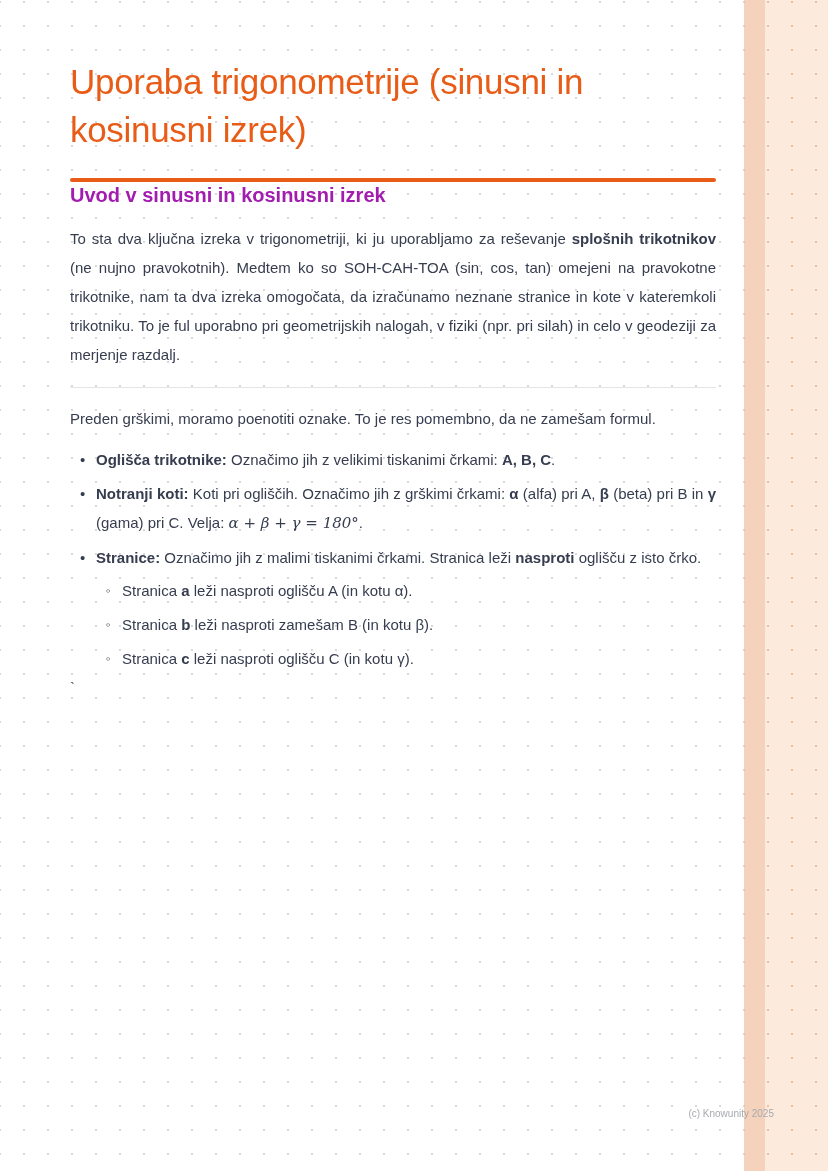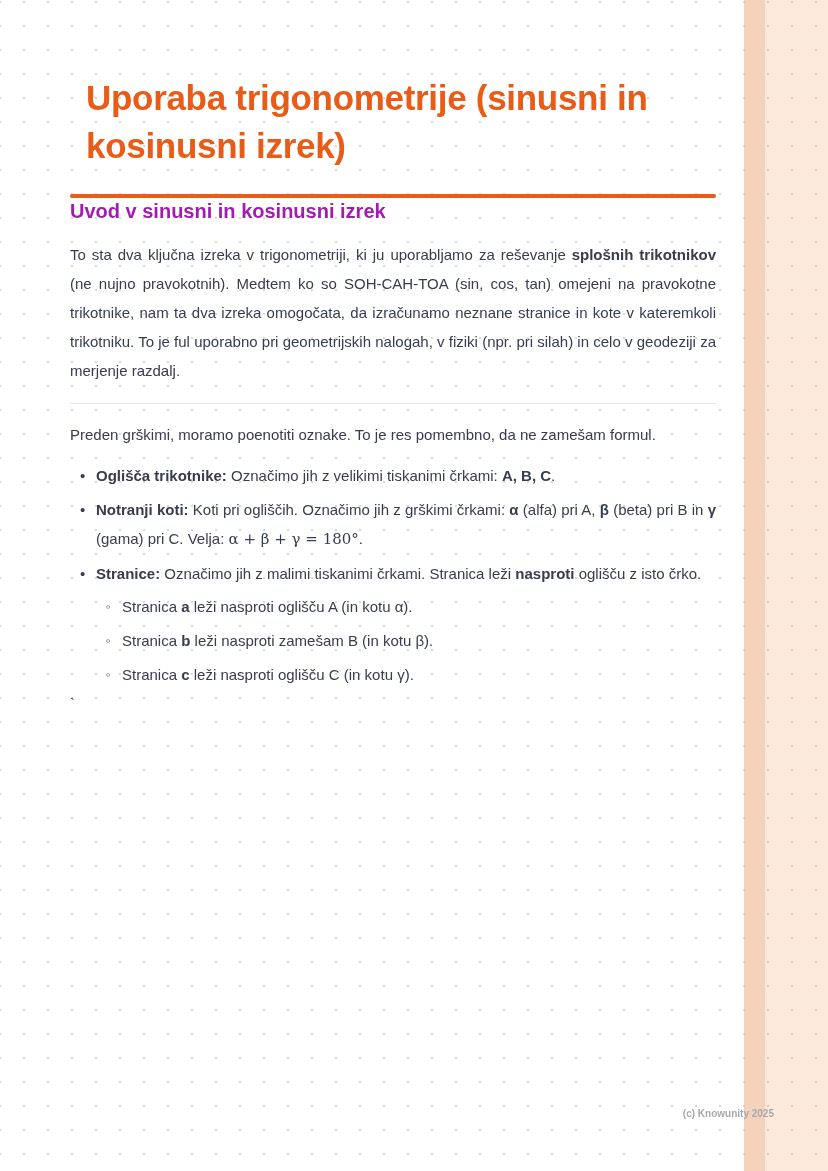--- a/index.html
+++ b/index.html
@@ -34,24 +34,24 @@
     background-image: radial-gradient(circle, #edbf9f 1.3px, transparent 1.5px);
     background-size: 24px 24px;
     background-position: 12px 14px;
   }
   .content {
     position: relative;
     z-index: 2;
     padding: 58px 112px 0 70px;
   }
   h1.title {
-    margin: 16px;
+    margin: 0;
     font-size: 35px;
     line-height: 48px;
-    font-weight: 700;
+    font-weight: 400;
     color: #E85C17;
     letter-spacing: -0.3px;
   }
   .rule {
     height: 4px;
     background: #E85C17;
     border-radius: 2px;
     margin-top: 24px;
   }
   h2.heading {
@@ -98,34 +98,33 @@
     padding: 0;
   }
   ul.subs > li {
     position: relative;
     padding-left: 26px;
     margin-bottom: 5px;
     text-align: left;
   }
   ul.subs .marker { left: 10px; font-size: 13px; }
   .b { font-weight: 700; margin-top: 17px; }
-  .math { font-family: "DejaVu Serif", serif; }
+  .math { font-family: "DejaVu Serif", serif; font-style: italic; }
   .stray {
     margin-top: 6px;
     font-size: 15px;
     color: #363D4F;
   }
   .footer {
     position: absolute;
     right: 54px;
     bottom: 52px;
     z-index: 3;
     font-size: 10px;
     color: #a7a9ae;
-    font-weight: bold;
   }
 </style>
 </head>
 <body>
 
 <div class="right-band">
   <div class="stripe"></div>
   <div class="dotlayer"></div>
 </div>
 

